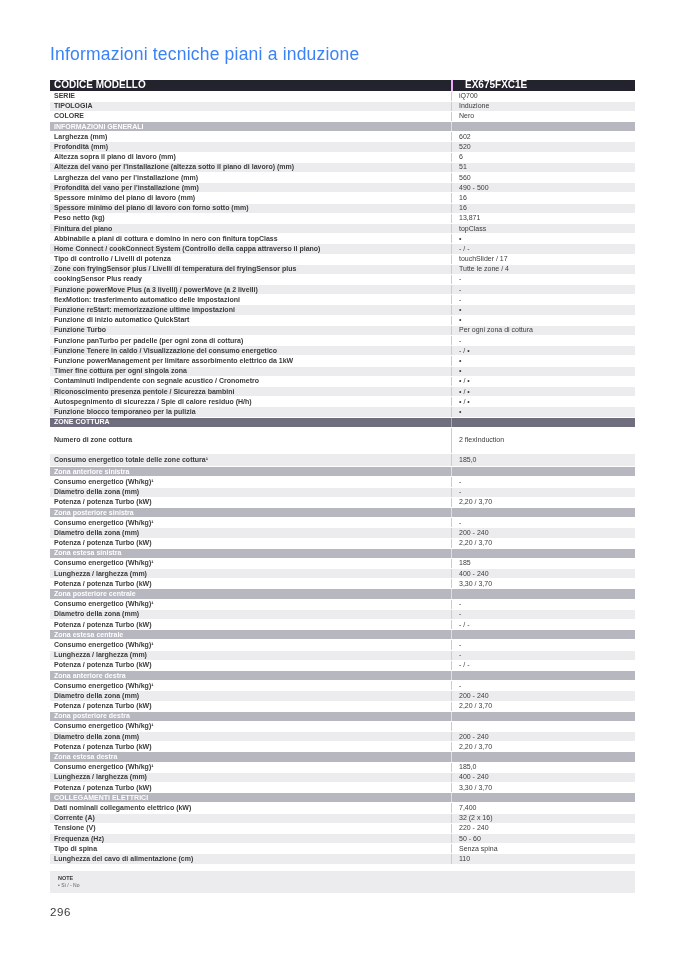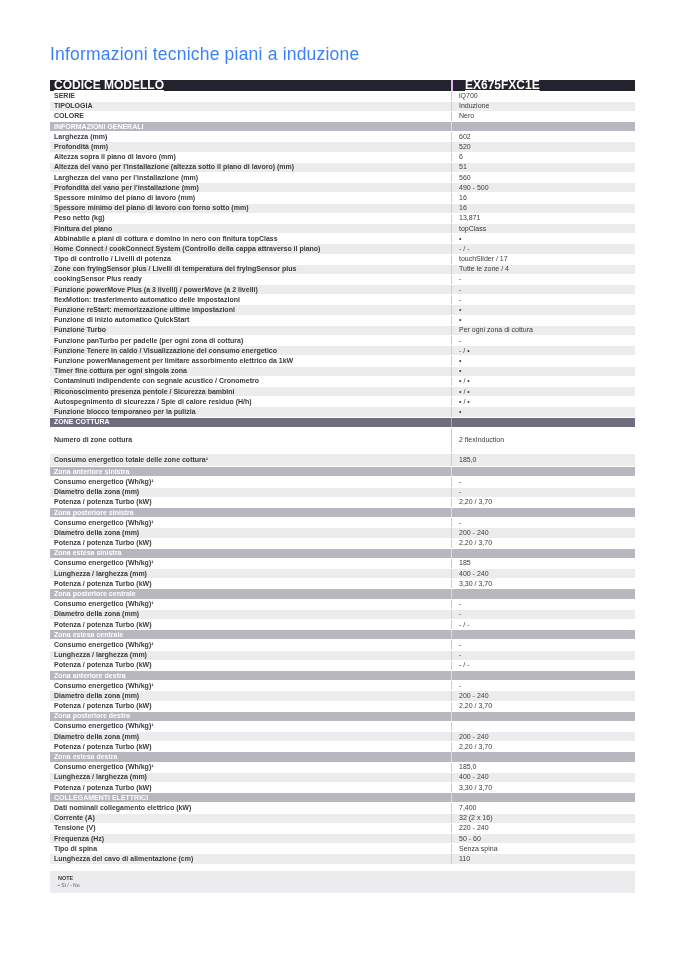--- a/index.html
+++ b/index.html
@@ -16,21 +16,21 @@
   .spec-table{width:100%;font-size:7px;line-height:8px;}
   .row{
     display:flex;align-items:stretch;height:10.2px;box-sizing:border-box;
     border-bottom:1px solid #ffffff;background:#ffffff;
   }
   .row.stripe{background:var(--stripe,#ececef);}
   .cell{display:flex;align-items:center;box-sizing:border-box;}
   .cell.label{flex:0 0 401px;padding-left:4px;font-weight:700;color:#3b3b3b;white-space:nowrap;overflow:hidden;}
   .cell.value{flex:1;padding-left:7px;border-left:1px solid #cbcbd0;color:#3b3b3b;font-weight:400;white-space:nowrap;overflow:hidden;}
   .row.header-dark{background:var(--dark,#23232e);height:11.5px;}
-  .row.header-dark .cell.label,.row.header-dark .cell.value{color:#ffffff;font-weight:700;font-size:12px;text-decoration:underline;}
+  .row.header-dark .cell.label,.row.header-dark .cell.value{color:#ffffff;font-weight:700;font-size:10px;}
   .row.header-dark .cell.value{border-left:2px solid #f0abfc;padding-left:12px;}
   .row.header-slate{background:var(--slate,#6e6e7e);}
   .row.header-slate .cell.label{color:#ffffff;}
   .row.header-slate .cell.value{border-left:1px solid rgba(255,255,255,.4);}
   .row.header-light{background:var(--light,#b7b7c0);}
   .row.header-light .cell.label{color:#ffffff;}
   .row.header-light .cell.value{border-left:1px solid rgba(255,255,255,.55);}
   .row.r-tall{height:26px;}
   .row.r-med{height:13.5px;}
   .note-box{
@@ -348,13 +348,14 @@
         <div class="cell label">Lunghezza del cavo di alimentazione (cm)</div>
         <div class="cell value">110</div>
       </div>
     </div>
 
   <div class="note-box">
     <div class="note-title">NOTE</div>
     <div class="note-text">• Sì / - No</div>
   </div>
 
+  <div class="page-number">296</div>
 </div>
 
 </body></html>

